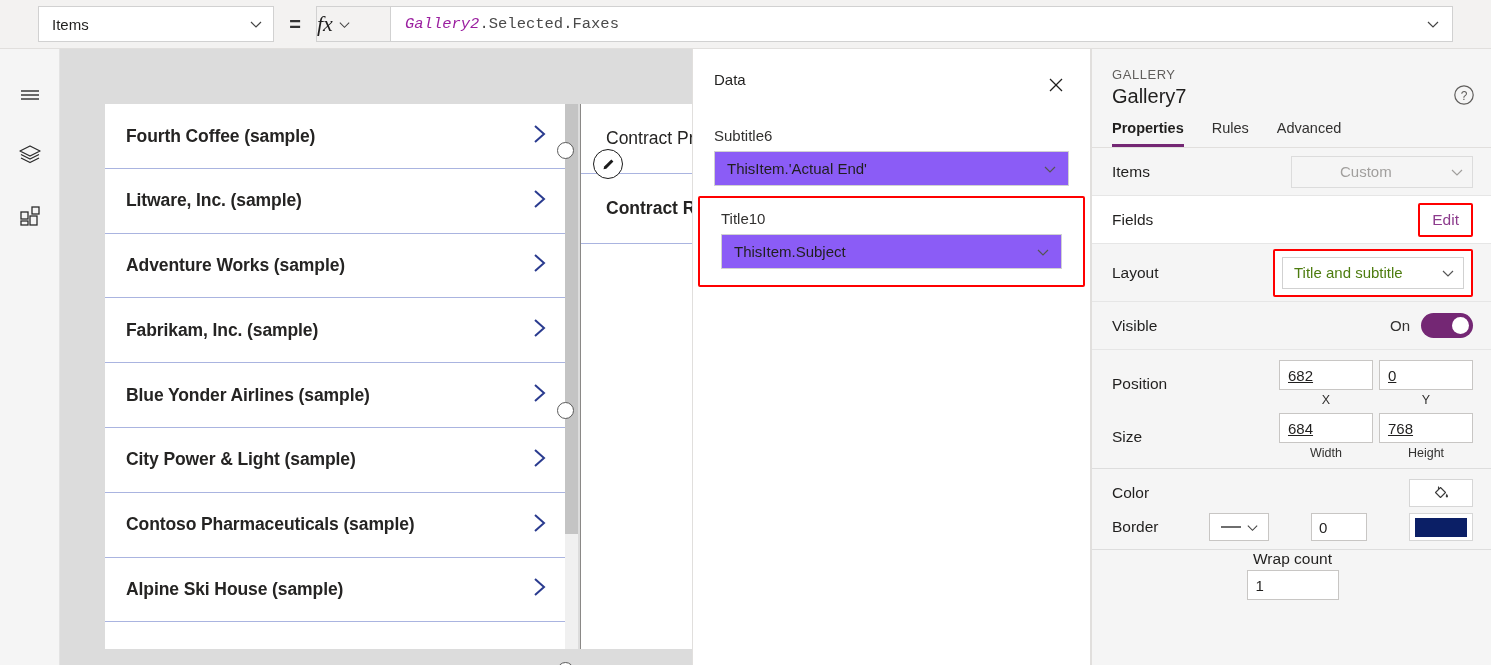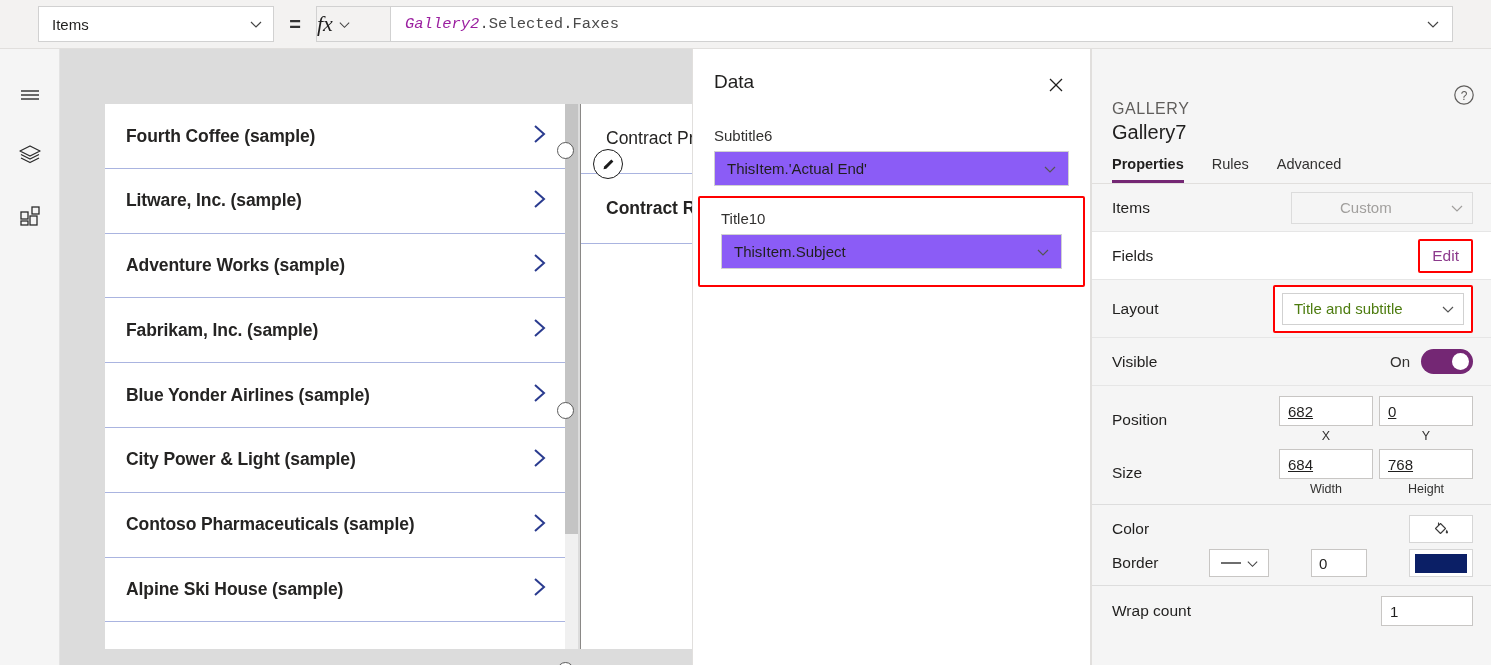--- a/index.html
+++ b/index.html
@@ -175,21 +175,21 @@
     position: absolute; left: 692px; top: 49px;
     width: 399px; height: 616px;
     background: #ffffff;
     border-left: 1px solid #e1dfdd;
     border-right: 1px solid #e1dfdd;
   }
   .dp-header {
     display: flex; align-items: flex-start;
     padding: 22px 20px 0 21px;
   }
-  .dp-title { flex: 1; font-size: 19px; font-weight: 400; color: #201f1e; }
+  .dp-title { flex: 1; font-size: 15px; font-weight: 400; color: #201f1e; }
   .dp-close { cursor: pointer; padding: 4px; color: #201f1e; }
 
   .dp-field { padding: 0 21px; margin-top: 24px; }
   .dp-field.highlight {
     margin-top: 10px;
     padding: 12px 21px 16px 21px;
     border: 2.5px solid #ff0000;
     margin-left: 5px; margin-right: 5px;
     border-radius: 2px;
   }
@@ -211,23 +211,22 @@
   
   .props {
     position: absolute; left: 1091px; top: 49px;
     width: 400px; height: 616px;
     background: #f5f5f5;
     border-left: 1px solid #e1dfdd;
     overflow: hidden;
   }
   .props-head { position: relative; padding: 18px 20px 0 20px; }
   .props-kind {
-    font-size: 16px; color: #605e5c;
+    font-size: 13px; color: #605e5c;
     letter-spacing: 0.55px;
-    margin-top: 33px;
   }
   .props-name {
     font-size: 20px; color: #201f1e;
     margin-top: 3px;
   }
   .help-icon {
     position: absolute; right: 16px; top: 35px;
     cursor: pointer;
   }
   .tabs {
@@ -246,21 +245,21 @@
   .row {
     display: flex; align-items: center;
     padding: 0 18px 0 20px;
     height: 48px;
     border-bottom: 1px solid #e6e6e6;
     background: #f5f5f5;
     position: relative;
   }
   .row.white { background: #ffffff; }
   .row.tall { height: 58px; }
-  .row.nb { border-bottom: none; }
+  .row.nb { border-bottom: none; flex-direction: column; }
   .row-label { font-size: 15.5px; color: #201f1e; flex: 1; }
 
   .ctl-select {
     width: 182px; height: 32px;
     background: #ffffff;
     border: 1px solid #d1d1d1;
     display: flex; align-items: center;
     padding: 0 8px 0 11px;
     font-size: 15px; color: #4d7c0f;
     cursor: pointer;

